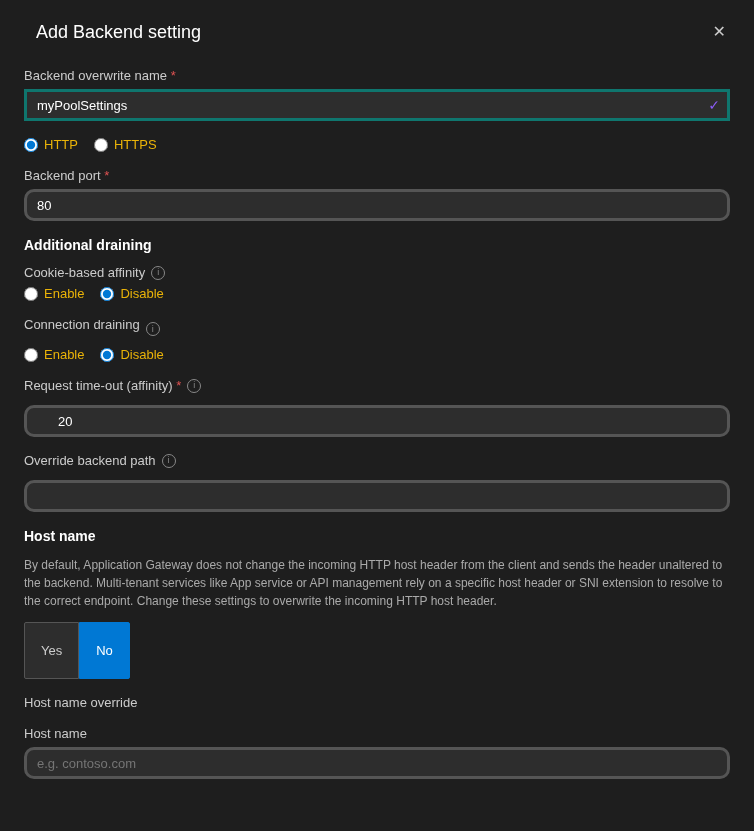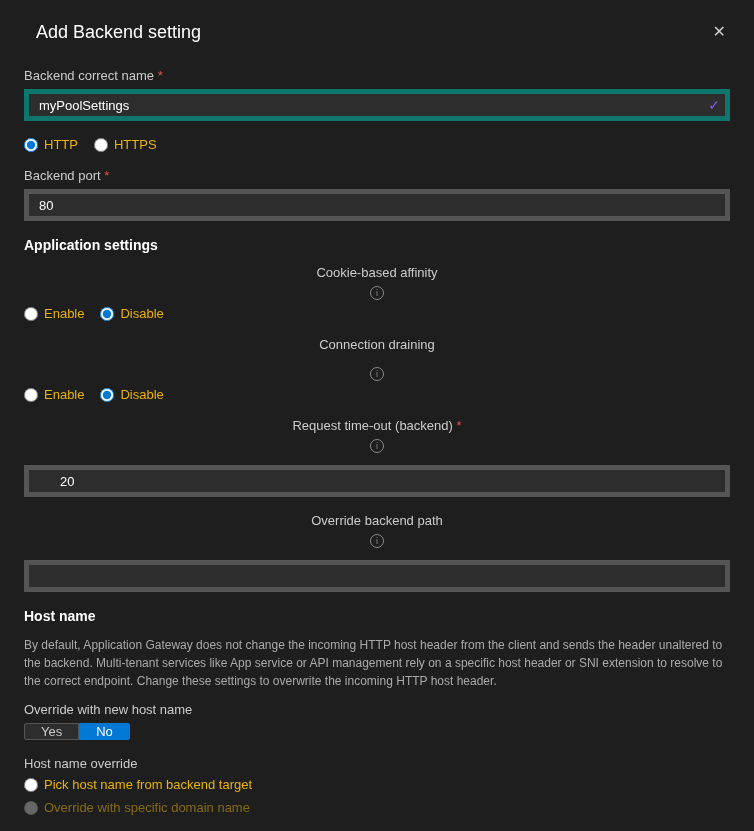--- a/index.html
+++ b/index.html
@@ -63,30 +63,31 @@
     }
 
     .label-required::after {
       content: ' *';
       color: #e05252;
     }
 
     .text-input {
       width: 100%;
       background: #2d2d2d;
-      border: 5px solid #0f766e;
+      border: 3px solid #0f766e;
       color: #ffffff;
       padding: 6px 10px;
       font-size: 13px;
       height: 32px;
       outline: none;
     }
 
     .text-input.normal-border {
       border-color: #555555;
+      border-radius: 10px;
     }
 
     .input-with-check {
       position: relative;
     }
 
     .input-with-check .check-icon {
       position: absolute;
       right: 10px;
       top: 50%;
@@ -130,21 +131,20 @@
 
     .additional-settings {
       margin-bottom: 16px;
     }
 
     .field-with-info {
       display: flex;
       align-items: center;
       gap: 6px;
       margin-bottom: 6px;
-      flex-direction: column;
     }
 
     .info-icon {
       display: inline-flex;
       align-items: center;
       justify-content: center;
       width: 14px;
       height: 14px;
       border: 1px solid #888;
       border-radius: 50%;
@@ -161,21 +161,21 @@
       margin-bottom: 12px;
     }
 
     .toggle-group {
       display: flex;
       gap: 0;
       margin-bottom: 12px;
     }
 
     .toggle-btn {
-      padding: 0 16px;
+      padding: 20px 16px;
       font-size: 13px;
       cursor: pointer;
       border: 1px solid #555;
       background: #2d2d2d;
       color: #cccccc;
     }
 
     .toggle-btn.active {
       background: #0078d4;
       border-color: #0078d4;
@@ -214,21 +214,21 @@
 <body>
 
 <div class="modal">
 
   <div class="modal-header">
     <h2 class="modal-title">Add Backend setting</h2>
     <button class="close-btn">✕</button>
   </div>
 
   <div class="section">
-    <label class="label label-required">Backend correct name</label>
+    <label class="label label-required">Backend overwrite name</label>
     <div class="input-with-check">
       <input type="text" class="text-input" value="myPoolSettings" style="">
       <span class="check-icon">✓</span>
     </div>
   </div>
 
   <div class="section">
     <div class="radio-group">
       <label class="radio-option">
         <input type="radio" name="protocol" value="HTTP" checked="" style="">
@@ -240,21 +240,21 @@
       </label>
     </div>
   </div>
 
   <div class="section">
     <label class="label label-required">Backend port</label>
     <input type="text" class="text-input normal-border" value="80" style="">
   </div>
 
   <div class="additional-settings">
-    <div class="section-heading">Application settings</div>
+    <div class="section-heading">Additional draining</div>
 
     <div class="section">
       <div class="field-with-info">
         <span class="label" style="margin-bottom:0;">Cookie-based affinity</span>
         <span class="info-icon">i</span>
       </div>
       <div class="radio-group">
         <label class="radio-option">
           <input type="radio" name="cookieAffinity" value="enable" style="">
           <span class="radio-label">Enable</span>
@@ -278,59 +278,48 @@
         </label>
         <label class="radio-option">
           <input type="radio" name="connectionDraining" value="disable" checked="" style="">
           <span class="radio-label">Disable</span>
         </label>
       </div>
     </div>
 
     <div class="section">
       <div class="field-with-info">
-        <span class="label label-required" style="margin-bottom:0;">Request time-out (backend)</span>
+        <span class="label label-required" style="margin-bottom:0;">Request time-out (affinity)</span>
         <span class="info-icon">i</span>
       </div>
       <input type="text" class="text-input normal-border" style="margin-top: 6px; padding-left: 31px;" value="20">
     </div>
 
     <div class="section">
       <div class="field-with-info">
         <span class="label" style="margin-bottom:0;">Override backend path</span>
         <span class="info-icon">i</span>
       </div>
       <input type="text" class="text-input normal-border" style="margin-top: 6px;" value="">
     </div>
   </div>
 
   <div class="section">
     <div class="section-heading">Host name</div>
     <p class="host-name-desc">By default, Application Gateway does not change the incoming HTTP host header from the client and sends the header unaltered to the backend. Multi-tenant services like App service or API management rely on a specific host header or SNI extension to resolve to the correct endpoint. Change these settings to overwrite the incoming HTTP host header.</p>
 
     <div class="section">
-      <label class="label">Override with new host name</label>
       <div class="toggle-group">
         <button class="toggle-btn">Yes</button>
         <button class="toggle-btn active">No</button>
       </div>
     </div>
 
     <div class="section">
       <label class="label">Host name override</label>
-      <div class="vertical-radio-group">
-        <label class="radio-option">
-          <input type="radio" name="hostNameOverride" value="pickFromBackend" style="">
-          <span class="radio-label">Pick host name from backend target</span>
-        </label>
-        <label class="radio-option disabled">
-          <input type="radio" name="hostNameOverride" value="specificDomain" disabled="" style="">
-          <span class="radio-label">Override with specific domain name</span>
-        </label>
-      </div>
     </div>
 
     <div class="section">
       <label class="label">Host name</label>
       <input type="text" class="text-input normal-border" placeholder="e.g. contoso.com" style="">
     </div>
 
   </div>
 
 </div>

